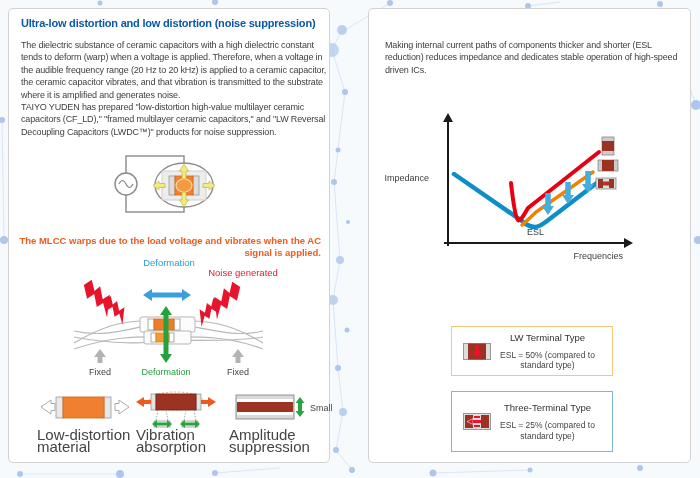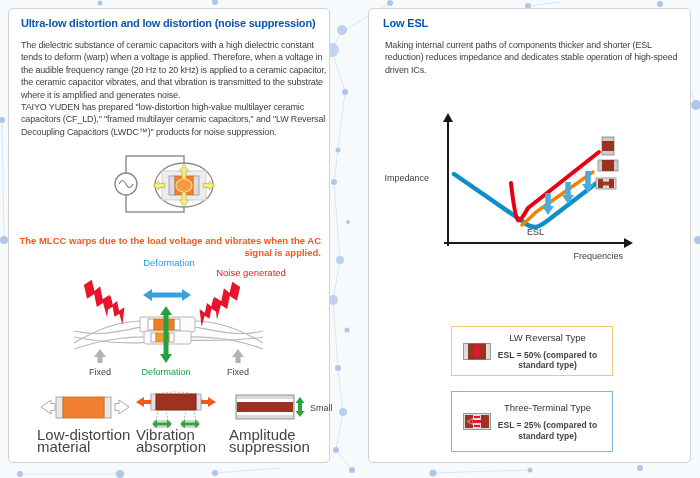--- a/index.html
+++ b/index.html
@@ -34,21 +34,21 @@
     position:absolute;top:420px;font-size:15px;line-height:12px;
     color:#444;
   }
   .legend-box{
     position:absolute;left:82px;width:162px;background:#fff;
     display:flex;align-items:center;box-sizing:border-box;
   }
   .legend-box .icon-wrap{margin-left:11px;flex:0 0 30px;display:flex;align-items:center;}
   .legend-box .txt{flex:1;text-align:center;padding-right:10px;}
   .legend-title{font-size:9.5px;color:#333;}
-  .legend-desc{font-size:8.5px;color:#444;line-height:10.5px;margin-top:7px;font-weight:bold;}
+  .legend-desc{font-size:8.5px;color:#444;line-height:10.5px;margin-top:7px;}
   svg{display:block;}
   .abs{position:absolute;}
 </style>
 </head>
 <body>
 
 <svg class="abs" width="700" height="478" style="left:0;top:0" viewBox="0 0 700 478">
   <g stroke="#d9e6f5" stroke-width="1">
     <line x1="342" y1="30" x2="332" y2="50"></line>
       <line x1="332" y1="50" x2="345" y2="92"></line>
@@ -122,21 +122,21 @@
     <g fill="#f4eb7e" stroke="#b9b24f" stroke-width="0.7">
       <polygon transform="translate(85,33)" points="0,-15 4.5,-8 2,-8 2,0 -2,0 -2,-8 -4.5,-8"></polygon>
       <polygon transform="translate(85,46) rotate(180)" points="0,-15 4.5,-8 2,-8 2,0 -2,0 -2,-8 -4.5,-8"></polygon>
       <polygon transform="translate(66,39.5) rotate(-90)" points="0,-12 4.5,-6 2,-6 2,0 -2,0 -2,-6 -4.5,-6"></polygon>
       <polygon transform="translate(104,39.5) rotate(90)" points="0,-12 4.5,-6 2,-6 2,0 -2,0 -2,-6 -4.5,-6"></polygon>
     </g>
   </svg>
 
   <div class="caption">The MLCC warps due to the load voltage and vibrates when the AC signal is applied.</div>
   <div class="mini-label" style="left:110px;top:248px;width:100px;color:#2b9fd8">Deformation</div>
-  <div class="mini-label" style="left:192px;top:258px;width:100px;color:#e8192c">Noise generated</div>
+  <div class="mini-label" style="left:184px;top:258px;width:100px;color:#e8192c">Noise generated</div>
 
   <svg class="abs" style="left:32px;top:270px" width="240" height="100" viewBox="0 0 240 100">
     <g fill="none" stroke="#b8b8b8" stroke-width="1.2">
       <path d="M33,64 C60,48 80,42 104,42"></path>
       <path d="M33,52 C60,58 80,52 104,47"></path>
       <path d="M222,64 C195,48 175,42 149,42"></path>
       <path d="M222,52 C195,58 175,52 149,47"></path>
       <path d="M33,70 C75,56 100,58 126,58 C155,58 185,56 222,70"></path>
       <path d="M33,58 C75,66 100,64 126,62 C155,60 185,64 222,58"></path>
     </g>
@@ -202,21 +202,20 @@
     <rect x="1" y="2" width="58" height="24" fill="#d9d9d9" stroke="#888" stroke-width="0.9"></rect>
     <rect x="2" y="6" width="56" height="16" fill="#ffffff"></rect>
     <rect x="2" y="9" width="56" height="10" fill="#9c3222"></rect>
     <polygon transform="translate(65,4)" points="0,0 4.5,6 2,6 2,14 4.5,14 0,20 -4.5,14 -2,14 -2,6 -4.5,6" fill="#28a53c"></polygon>
     <text x="75" y="18" font-size="9" fill="#444">Small</text>
   </svg>
   <div class="lbl" style="left:220px;width:100px">Amplitude suppression</div>
 </div>
 
 <div class="card" id="right-card">
-  <div class="panel-title">Low ESL</div>
   <div class="body-text">Making internal current paths of components thicker and shorter (ESL reduction) reduces impedance and dedicates stable operation of high-speed driven ICs.</div>
 
   <svg class="abs" style="left:8px;top:102px" width="290" height="155" viewBox="0 0 290 155">
     <g stroke="#1a1a1a" stroke-width="2">
       <line x1="71" y1="10" x2="71" y2="135"></line>
       <line x1="67" y1="132" x2="248" y2="132"></line>
     </g>
     <polygon points="66,11 76,11 71,2" fill="#1a1a1a"></polygon>
     <polygon points="247,127 247,137 256,132" fill="#1a1a1a"></polygon>
     <path d="M77,63 L145,110 C150,114.5 154,116 158,116 C162,116 166,113 170,110 L221,71" fill="none" stroke="#0e8ec9" stroke-width="4.5" stroke-linecap="round"></path>
@@ -250,21 +249,21 @@
   <div class="legend-box" style="top:317px;height:50px;border:1.5px solid #f5c878">
     <div class="icon-wrap">
       <svg width="28" height="17" viewBox="0 0 28 17">
         <rect x="0.5" y="0.5" width="27" height="16" fill="#dddddd" stroke="#999"></rect>
         <rect x="5" y="0.5" width="18" height="16" fill="#9c3222"></rect>
         <rect x="12" y="2" width="4" height="7" fill="#e8142c"></rect>
         <polygon points="9,8 19,8 14,15" fill="#e8142c"></polygon>
       </svg>
     </div>
     <div class="txt">
-      <div class="legend-title">LW Reversal Type</div>
+      <div class="legend-title">LW Terminal Type</div>
       <div class="legend-desc">ESL = 50% (compared to standard type)</div>
     </div>
   </div>
 
   <div class="legend-box" style="top:382px;height:61px;border:1.5px solid #82b5dc">
     <div class="icon-wrap">
       <svg width="28" height="17" viewBox="0 0 28 17">
         <rect x="0.5" y="0.5" width="27" height="16" fill="#dddddd" stroke="#999"></rect>
         <rect x="18" y="2" width="8" height="13" fill="#9c3222"></rect>
         <rect x="2" y="2" width="8" height="13" fill="#9c3222"></rect>

